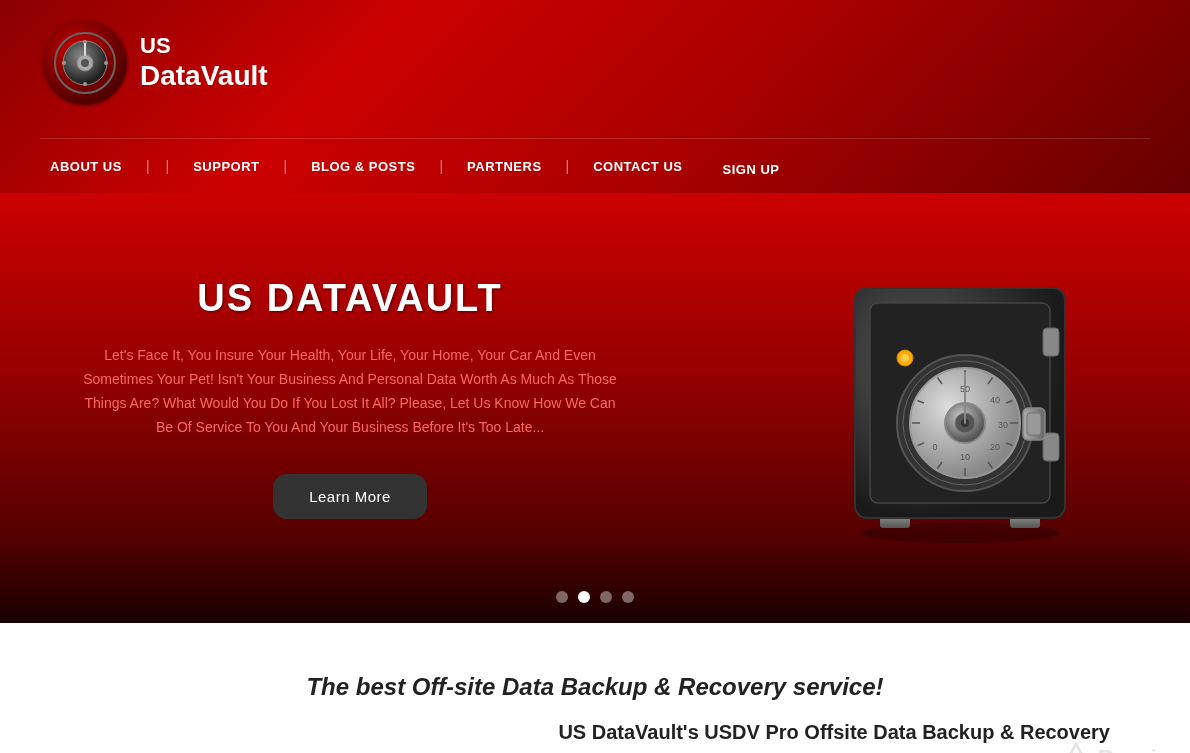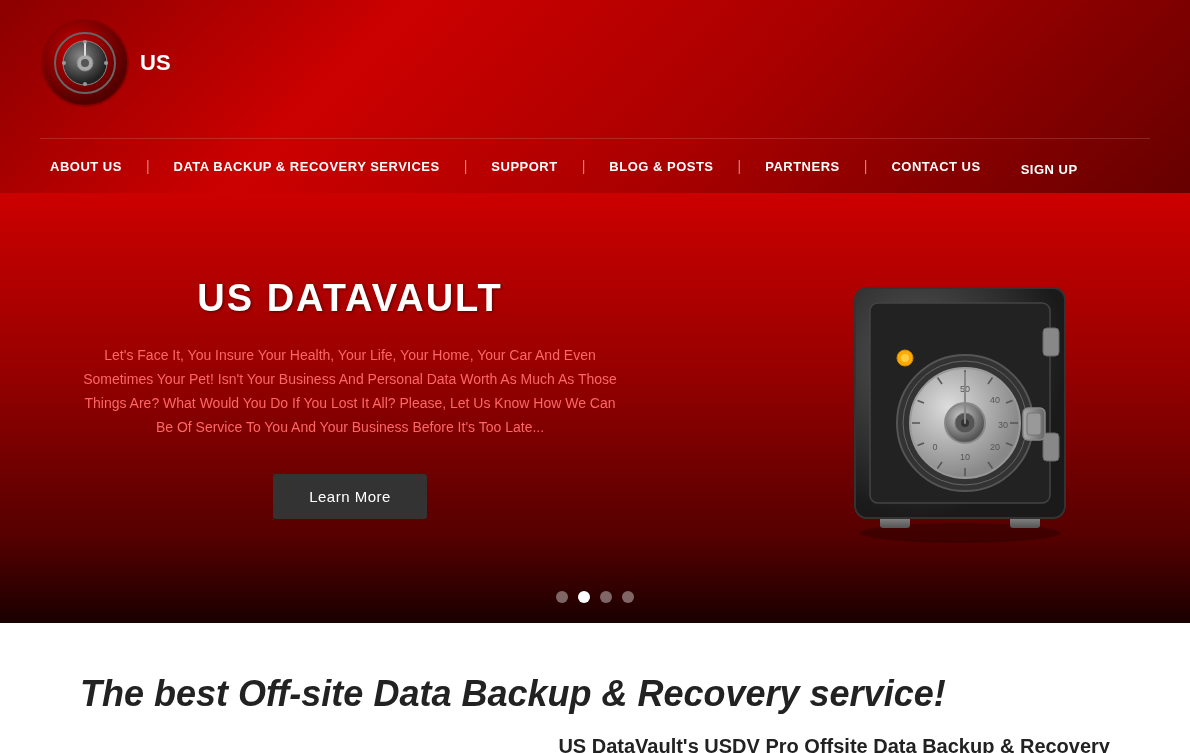--- a/index.html
+++ b/index.html
@@ -94,21 +94,21 @@
     }
     .learn-more-btn {
       display: block;
       margin: 0 auto;
       background: #333;
       color: white;
       border: none;
       padding: 14px 36px;
       font-size: 15px;
       cursor: pointer;
-      border-radius: 3px;
+      border-radius: 14px;
       width: fit-content;
       letter-spacing: 0.5px;
       text-align: center;
     }
 
     
     .hero-image {
       flex: 0 0 300px;
       display: flex;
       justify-content: center;
@@ -139,25 +139,25 @@
     .dot.active {
       background: white;
     }
 
     
     .bottom-section {
       background: white;
       padding: 50px 80px 40px 80px;
     }
     .bottom-title {
-      font-size: 36px;
+      font-size: 24px;
       font-style: italic;
       font-weight: bold;
       color: #222;
-      text-align: left;
+      text-align: center;
       margin-bottom: 20px;
     }
     .bottom-subtitle {
       font-size: 20px;
       font-weight: bold;
       color: #222;
       text-align: right;
     }
 
     
@@ -204,27 +204,27 @@
         <circle cx="66" cy="45" r="2" fill="#999"></circle>
 
         <circle cx="45" cy="45" r="8" fill="#aaa" stroke="#888" stroke-width="1"></circle>
         <circle cx="45" cy="45" r="4" fill="#555"></circle>
 
         <line x1="45" y1="37" x2="45" y2="26" stroke="#ddd" stroke-width="2" stroke-linecap="round"></line>
       </svg>
     </div>
     <div class="logo-text">
       <span class="us">US</span>
+      <span class="datavault">DataVault</span>
     </div>
   </div>
 
   <nav>
     <span class="nav-item">ABOUT US</span>
     <span class="nav-separator">|</span>
-    <span class="nav-item">DATA BACKUP &amp; RECOVERY SERVICES</span>
     <span class="nav-separator">|</span>
     <span class="nav-item">SUPPORT</span>
     <span class="nav-separator">|</span>
     <span class="nav-item">BLOG &amp; POSTS</span>
     <span class="nav-separator">|</span>
     <span class="nav-item">PARTNERS</span>
     <span class="nav-separator">|</span>
     <span class="nav-item">CONTACT US</span>
     <span class="nav-item signup">SIGN UP</span>
   </nav>

